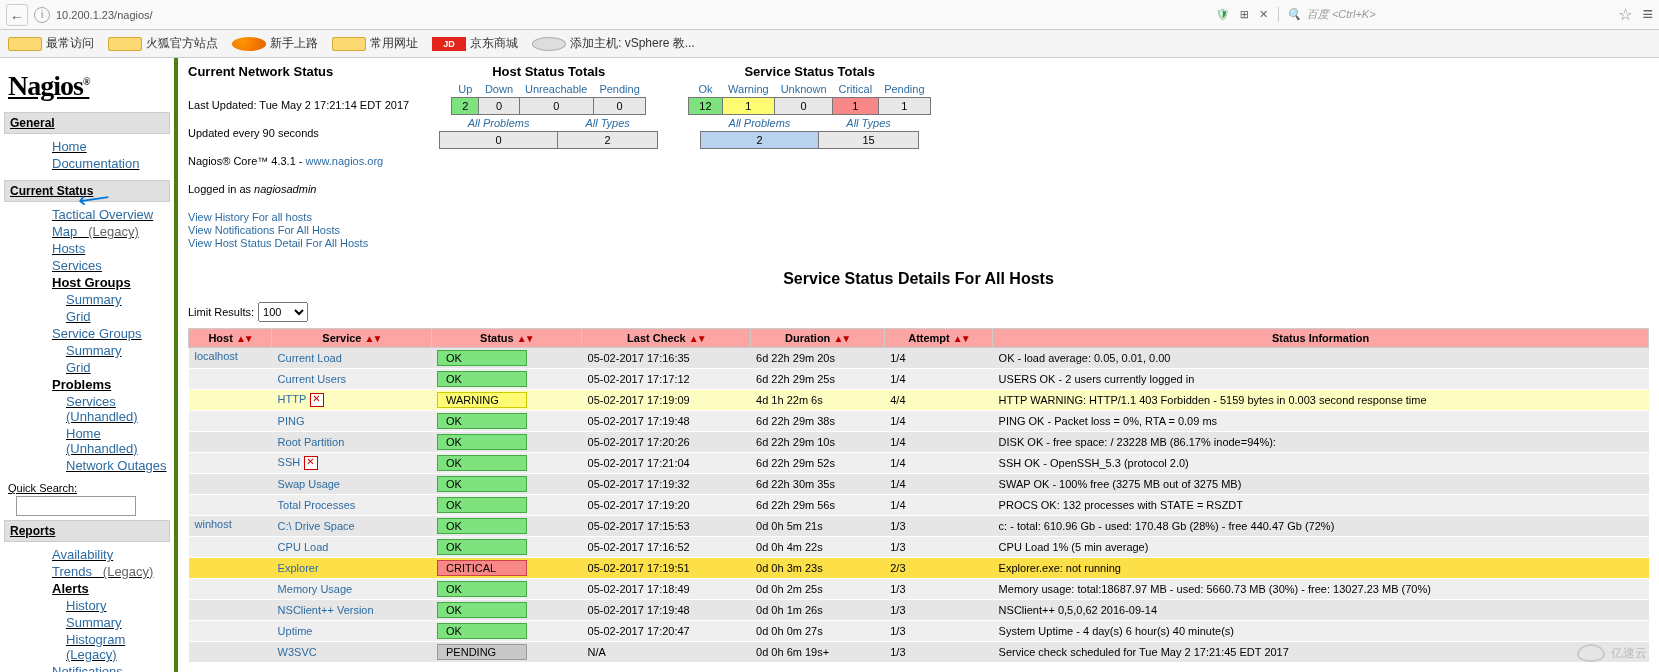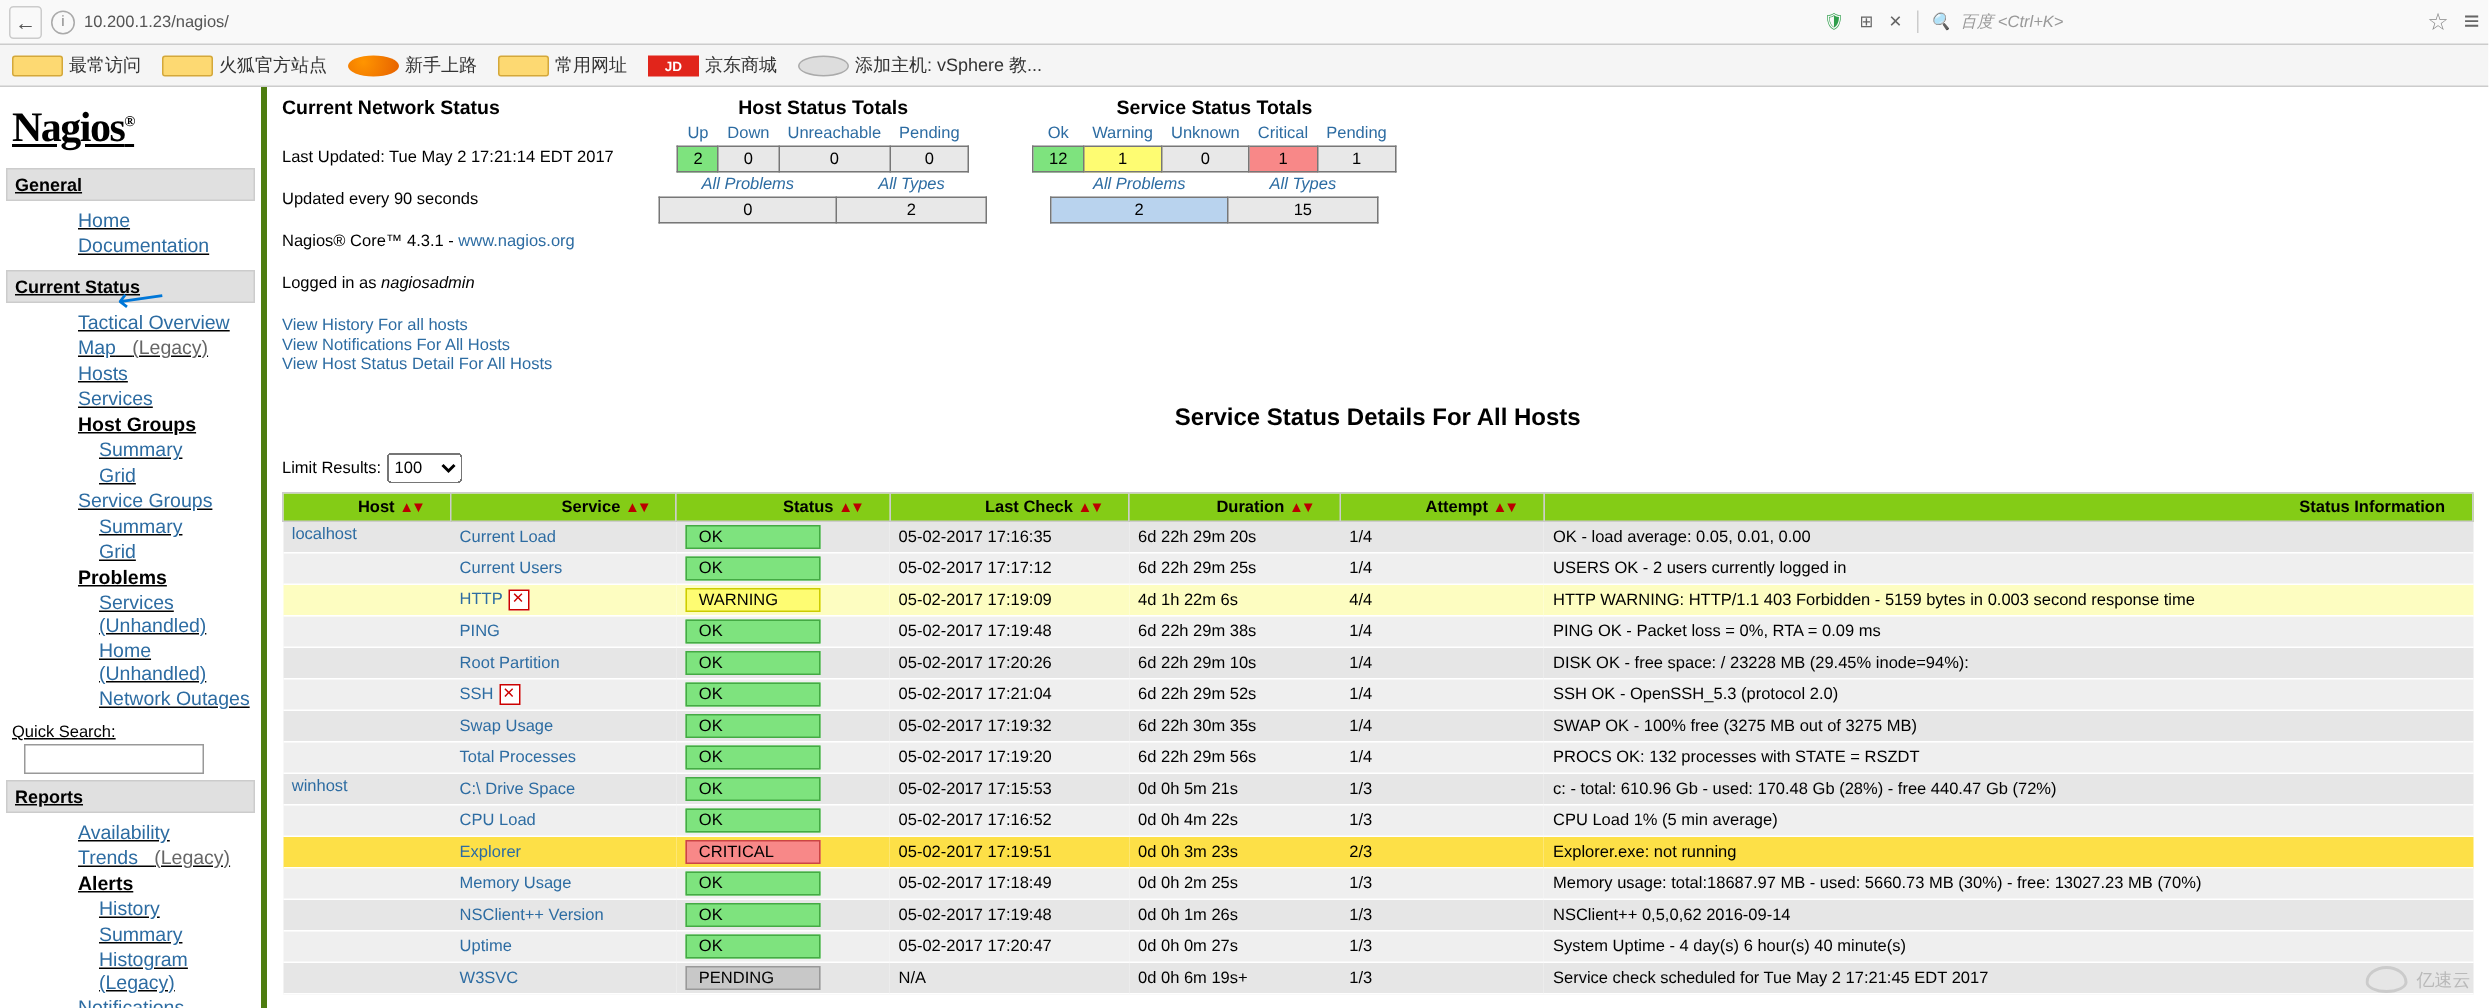--- a/index.html
+++ b/index.html
@@ -59,21 +59,21 @@
 .sub-table td { border: 1px solid #777; padding: 2px 28px; font-size: 11px; background: #e8e8e8; }
 .cell-blue { background: #b9d3ee !important; }
 
 .page-title { text-align: center; font-weight: bold; font-size: 16px; margin: 20px 0 14px 0; }
 
 .limit-row { margin-bottom: 6px; font-size: 11px; display:flex; align-items:center; gap:4px;}
 .limit-row select { font-size: 11px; width:50px; height:20px;}
 
 
 .svc-table { width: 100%; border-collapse: collapse; font-size: 11px; }
-.svc-table th { text-align: right; background: #84cc16; border: 1px solid #ccc; padding: 3px 18px; white-space: nowrap; }
+.svc-table th { text-align: center; background: #fca5a5; border: 1px solid #ccc; padding: 3px 6px; white-space: nowrap; }
 .sort-arrows { color:#b00; font-size:10px; letter-spacing:-2px;}
 .svc-table td { padding: 2px 6px; border-bottom: 1px solid #fff; }
 .svc-table tr.even td { background: #e6e6e6; }
 .svc-table tr.odd td { background: #efefef; }
 .svc-table tr.row-warn td { background: #fdfdc1; }
 .svc-table tr.row-crit td { background: #fde047; }
 .svc-table td.host-cell { background: #e6e6e6 !important; color: #2d6ca2; vertical-align: top;}
 .svc-table td.svc-cell a { color: #2d6ca2; }
 .status-badge { padding: 1px 8px; display:inline-block; min-width:90px;}
 .st-ok { background: #7ee37e; border:1px solid #4a4;}
@@ -321,21 +321,21 @@
     <td>1/4</td>
     <td>PING OK - Packet loss = 0%, RTA = 0.09 ms</td>
           </tr>
           <tr class="even">
     <td></td>
     <td class="svc-cell"><a>Root Partition</a></td>
     <td><span class="status-badge st-ok">OK</span></td>
     <td>05-02-2017 17:20:26</td>
     <td>6d 22h 29m 10s</td>
     <td>1/4</td>
-    <td>DISK OK - free space: / 23228 MB (29.45% inode=94%):</td>
+    <td>DISK OK - free space: / 23228 MB (86.17% inode=94%):</td>
           </tr>
           <tr class="odd">
     <td></td>
     <td class="svc-cell"><a>SSH</a><span class="notif-icon"></span></td>
     <td><span class="status-badge st-ok">OK</span></td>
     <td>05-02-2017 17:21:04</td>
     <td>6d 22h 29m 52s</td>
     <td>1/4</td>
     <td>SSH OK - OpenSSH_5.3 (protocol 2.0)</td>
           </tr>

